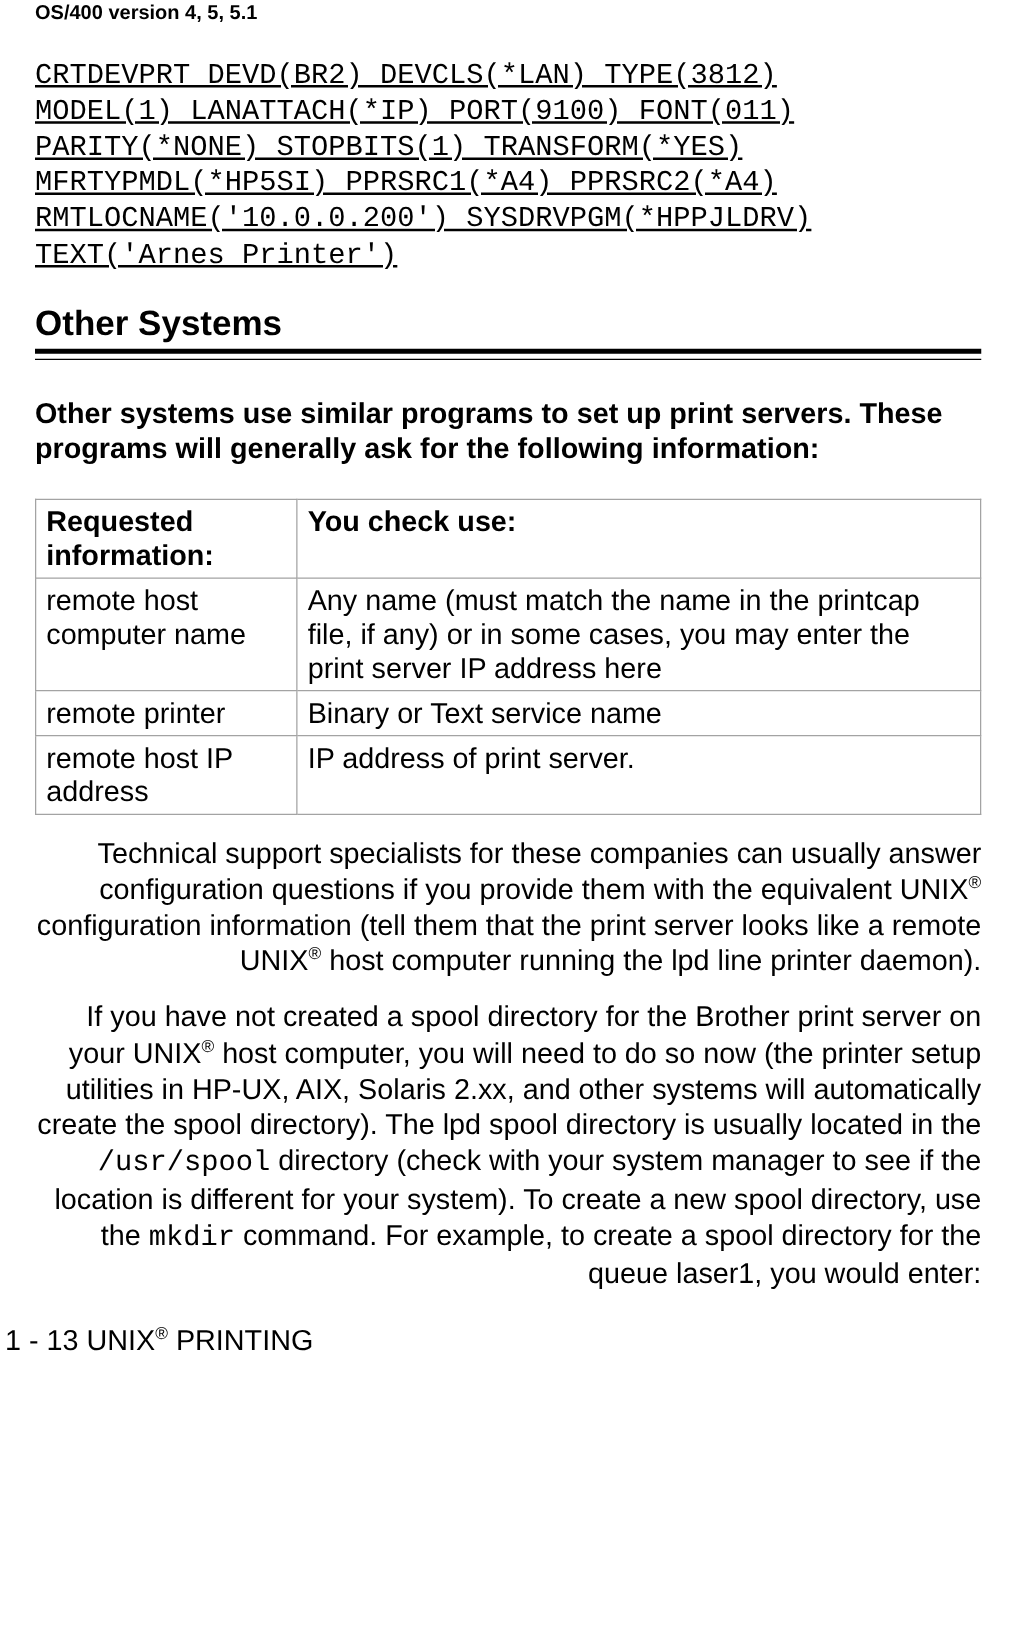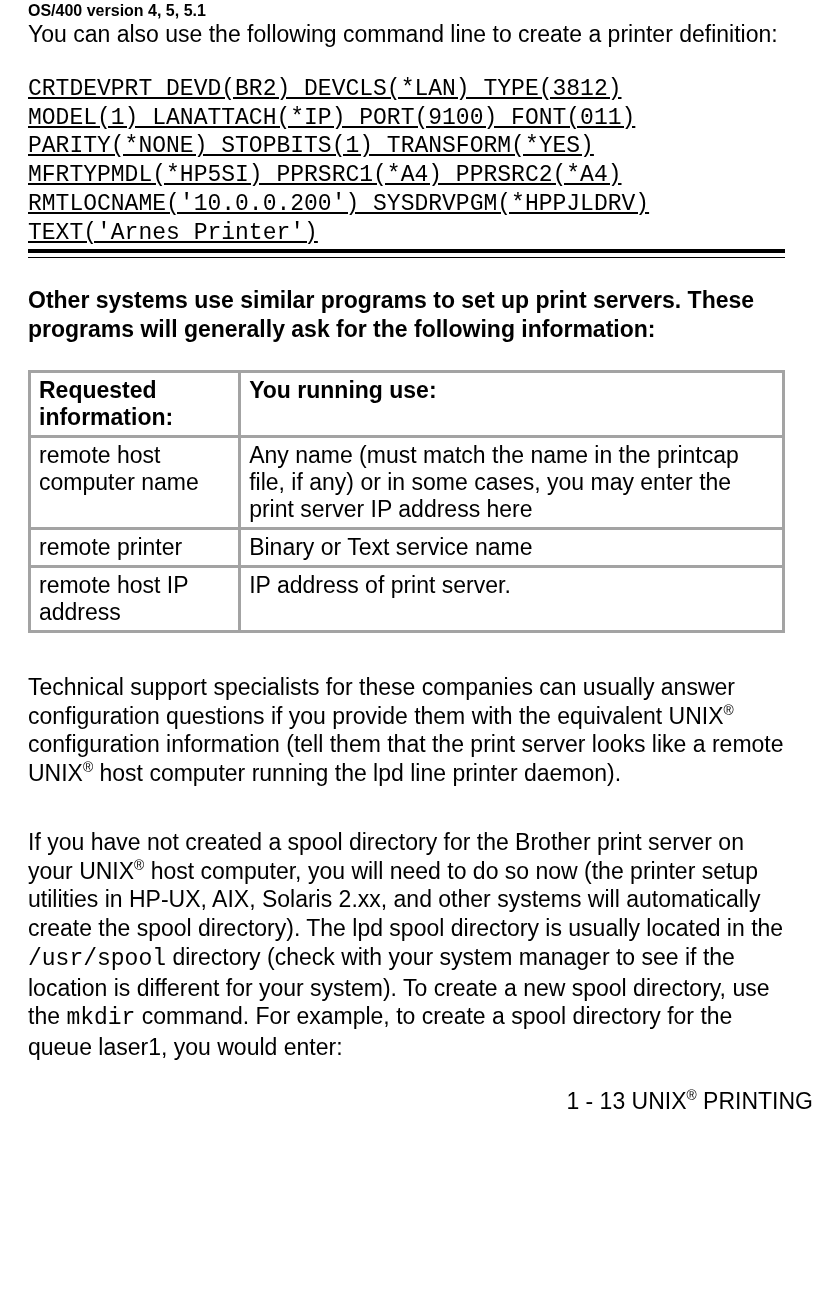--- a/index.html
+++ b/index.html
@@ -48,68 +48,68 @@
     margin-top: 28px;
     font-weight: bold;
   }
   table.info {
     border-collapse: collapse;
     width: 100%;
     margin-top: 26px;
     font-size: 23px;
   }
   table.info th, table.info td {
-    border: 3px solid #a3a3a3;
+    border: 1px solid #a3a3a3;
     padding: 4px 8px;
     text-align: left;
     vertical-align: top;
   }
   table.info th {
     font-weight: bold;
   }
   .para-gap {
-    margin-top: 40px;
+    margin-top: 16px;
+    text-align: right;
   }
   sup {
     font-size: 0.6em;
     vertical-align: super;
   }
   .inline-mono {
     font-family: "Courier New", Courier, monospace;
   }
   .footer {
     font-size: 23px;
     margin: 26px 0 0 0;
     padding-left: 4px;
-    text-align: right;
   }
 </style>
 </head>
 <body>
 
 <div class="page">
   <p class="heading-bold">OS/400 version 4, 5, 5.1</p>
-  <p class="body-text">You can also use the following command line to create a printer definition:</p>
 
   <pre class="mono">CRTDEVPRT DEVD(BR2) DEVCLS(*LAN) TYPE(3812)
 MODEL(1) LANATTACH(*IP) PORT(9100) FONT(011)
 PARITY(*NONE) STOPBITS(1) TRANSFORM(*YES)
 MFRTYPMDL(*HP5SI) PPRSRC1(*A4) PPRSRC2(*A4)
 RMTLOCNAME('10.0.0.200') SYSDRVPGM(*HPPJLDRV)
 TEXT('Arnes Printer')</pre>
 
+  <p class="section-title">Other Systems</p>
   <hr class="rule">
 
   <p class="body-text after-rule">Other systems use similar programs to set up print servers. These programs will generally ask for the following information:</p>
 
   <table class="info">
     <tbody>
         <tr>
       <th>Requested information:</th>
-      <th>You running use:</th>
+      <th>You check use:</th>
     </tr>
     <tr>
       <td>remote host computer name</td>
       <td>Any name (must match the name in the printcap file, if any) or in some cases, you may enter the print server IP address here</td>
     </tr>
     <tr>
       <td>remote printer</td>
       <td>Binary or Text service name</td>
     </tr>
     <tr>

